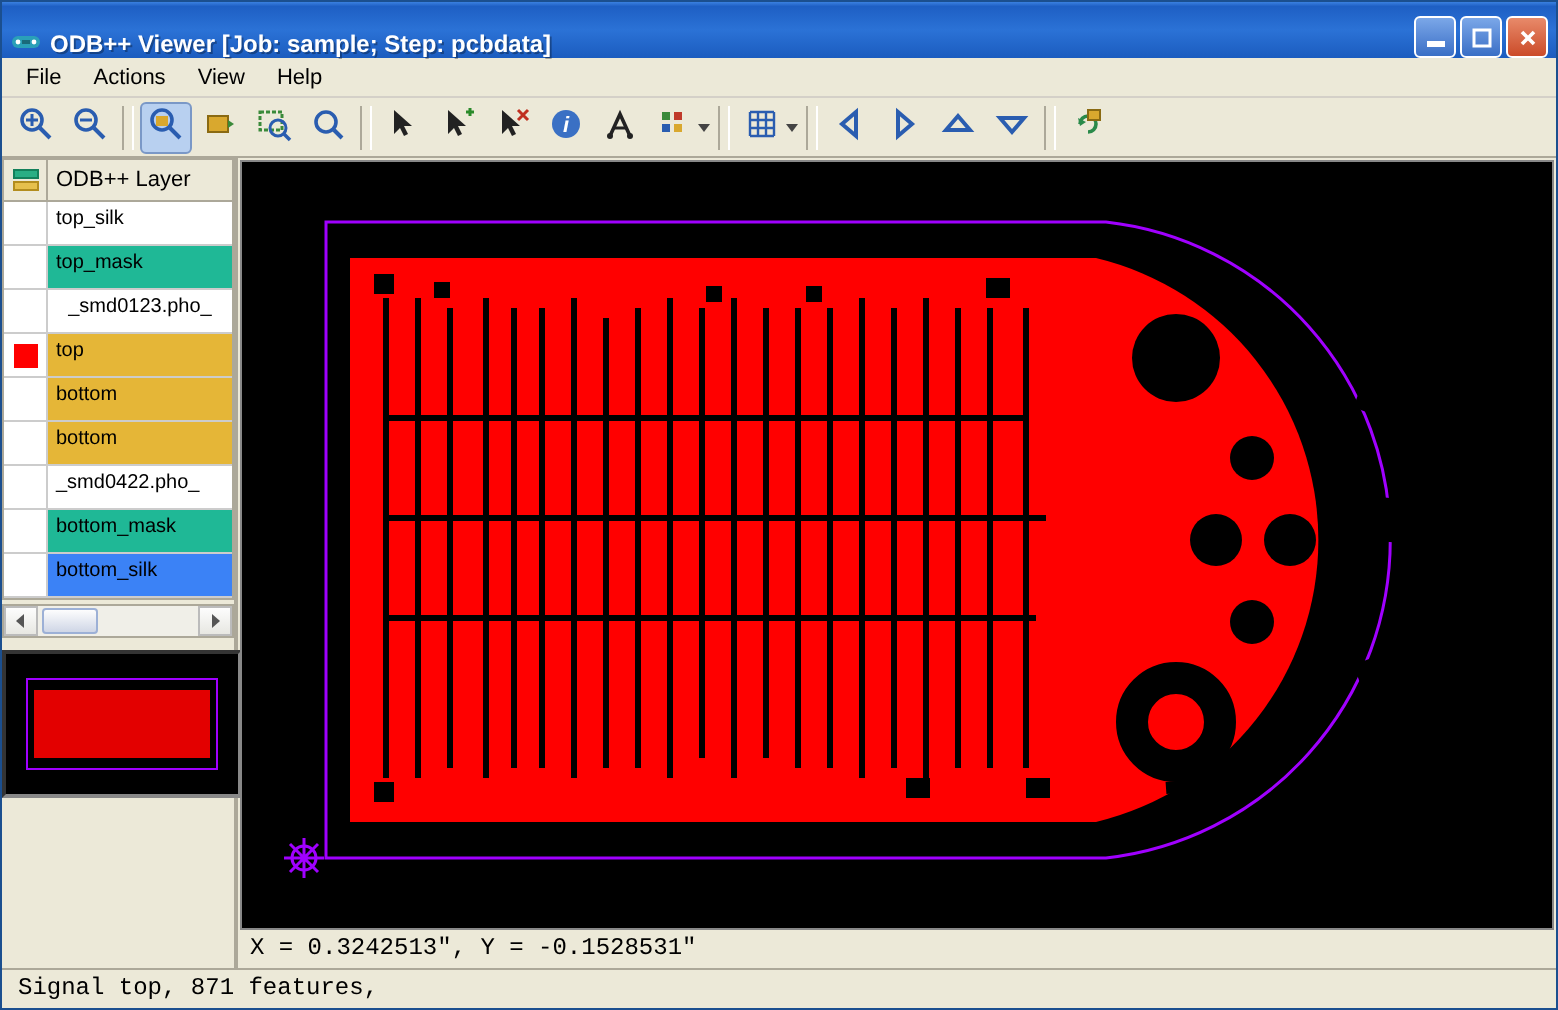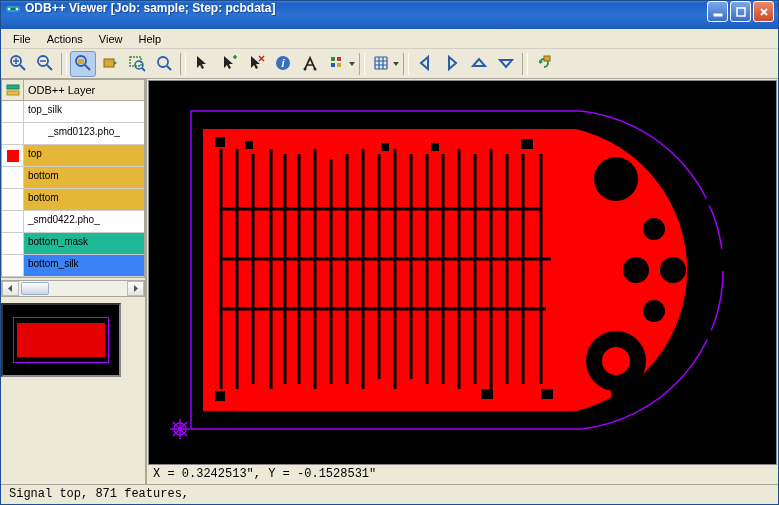--- a/index.html
+++ b/index.html
@@ -1,32 +1,32 @@
 <!DOCTYPE html>
 <html><head>
 <meta charset="utf-8">
 <style>
 * { box-sizing: border-box; margin: 0; padding: 0; }
 body { font-family: "Tahoma", "Segoe UI", sans-serif; font-size: 11px; background: #ece9d8; width: 779px; height: 505px; overflow: hidden; border: 1px solid #1b4f8f; }
-.titlebar { height: 28px; background: linear-gradient(to bottom, #3a80e0 0%, #1e5fc4 8%, #2b72d6 50%, #1b5cbf 100%); display: flex; align-items: flex-start; padding: 0 4px; color: #fff; font-weight: bold; font-size: 12px; }
+.titlebar { height: 28px; background: linear-gradient(to bottom, #3a80e0 0%, #1e5fc4 8%, #2b72d6 50%, #1b5cbf 100%); display: flex; align-items: flex-end; padding: 0 4px; color: #fff; font-weight: bold; font-size: 12px; }
 .titlebar .app-icon { width: 16px; height: 16px; margin-right: 4px; }
 .titlebar .title-text { flex: 1; text-shadow: 1px 1px 0 rgba(0,0,0,.3); }
 .win-btns { display: flex; gap: 2px; }
 .win-btn { width: 21px; height: 21px; background: linear-gradient(to bottom,#7ba7e8,#3a6fc6); border: 1px solid #fff; border-radius: 3px; display:flex; align-items:center; justify-content:center; cursor:pointer; }
 .win-btn.close { background: linear-gradient(to bottom,#e88a6a,#cb4b29); }
 .win-btn svg { stroke:#fff; fill:#fff; }
 .menubar { height: 20px; background: #ece9d8; display:flex; align-items:center; padding: 0 4px; border-bottom: 1px solid #d4d0c8; font-size: 11px; }
 .menubar .menu-item { padding: 2px 8px; cursor:pointer; }
 .toolbar { height: 30px; background: #ece9d8; display:flex; align-items:center; padding: 2px 4px; border-bottom: 1px solid #aca899; gap:1px; }
 .tb-btn { width: 26px; height: 26px; display:flex; align-items:center; justify-content:center; border:1px solid transparent; border-radius:3px; cursor:pointer; position:relative; }
 .tb-btn.active { border-color:#7a98c7; background:#b8d0f0; }
 .tb-sep { width: 6px; height: 22px; border-left: 1px solid #aca899; border-right:1px solid #fff; margin: 0 2px; }
 .tb-drop { width:8px; height:24px; display:flex; align-items:center; justify-content:center; margin-left:-3px; cursor:pointer;}
 .main { display:flex; height: calc(100% - 28px - 20px - 30px - 20px); }
-.sidebar { width: 146px; background:#ece9d8; border-right:2px solid #aca899; display:flex; flex-direction:column; }
+.sidebar { width: 118px; background:#ece9d8; border-right:2px solid #aca899; display:flex; flex-direction:column; }
 .layer-head { height:22px; display:flex; align-items:center; border:1px solid #aca899; background:#ece9d8; }
 .layer-head .icon-cell { width:22px; height:20px; display:flex; align-items:center; justify-content:center; border-right:1px solid #aca899; }
 .layer-head .head-label { padding: 0 4px; font-size:11px; white-space:nowrap; overflow:hidden; flex:1; }
 .layer-list { border:1px solid #aca899; border-top:none; background:#fff; overflow:hidden; }
 .layer-row { height:22px; display:flex; align-items:stretch; border-bottom:1px solid #ccc; font-size:10px; cursor:pointer; }
 .layer-row .swatch { width:22px; display:flex; align-items:center; justify-content:center; border-right:1px solid #ccc; }
 .layer-row .swatch-box { width:12px; height:12px; }
 .layer-row .name { flex:1; padding:3px 4px; white-space:nowrap; overflow:hidden; }
 .hscroll { height:17px; background:#ece9d8; border:1px solid #aca899; margin-top:2px; display:flex; }
 .hscroll .btn { width:17px; display:flex; align-items:center; justify-content:center; background:linear-gradient(#fdfdfd,#e7e7e2); border:1px solid #bbb; cursor:pointer;}
@@ -219,20 +219,24 @@
             <rect x="1" y="2" width="12" height="4" fill="#2aae84" stroke="#14805b"></rect>
             <rect x="1" y="8" width="12" height="4" fill="#e6c04c" stroke="#b38d1e"></rect>
           </svg>
       </div>
       <div class="head-label">ODB++ Layer</div>
     </div>
     <div class="layer-list" id="layer-list">
         <div class="layer-row">
           <div class="swatch"></div>
           <div class="name" style="background: rgb(255, 255, 255);">top_silk</div>
+        </div>
+        <div class="layer-row">
+          <div class="swatch"></div>
+          <div class="name" style="background: rgb(31, 184, 150);">top_mask</div>
         </div>
         <div class="layer-row">
           <div class="swatch"></div>
           <div class="name" style="background: rgb(255, 255, 255); text-align: center;">_smd0123.pho_</div>
         </div>
         <div class="layer-row">
           <div class="swatch">
             <div class="swatch-box" style="background: rgb(255, 0, 0);"></div>
           </div>
           <div class="name" style="background: rgb(229, 182, 55);">top</div>

